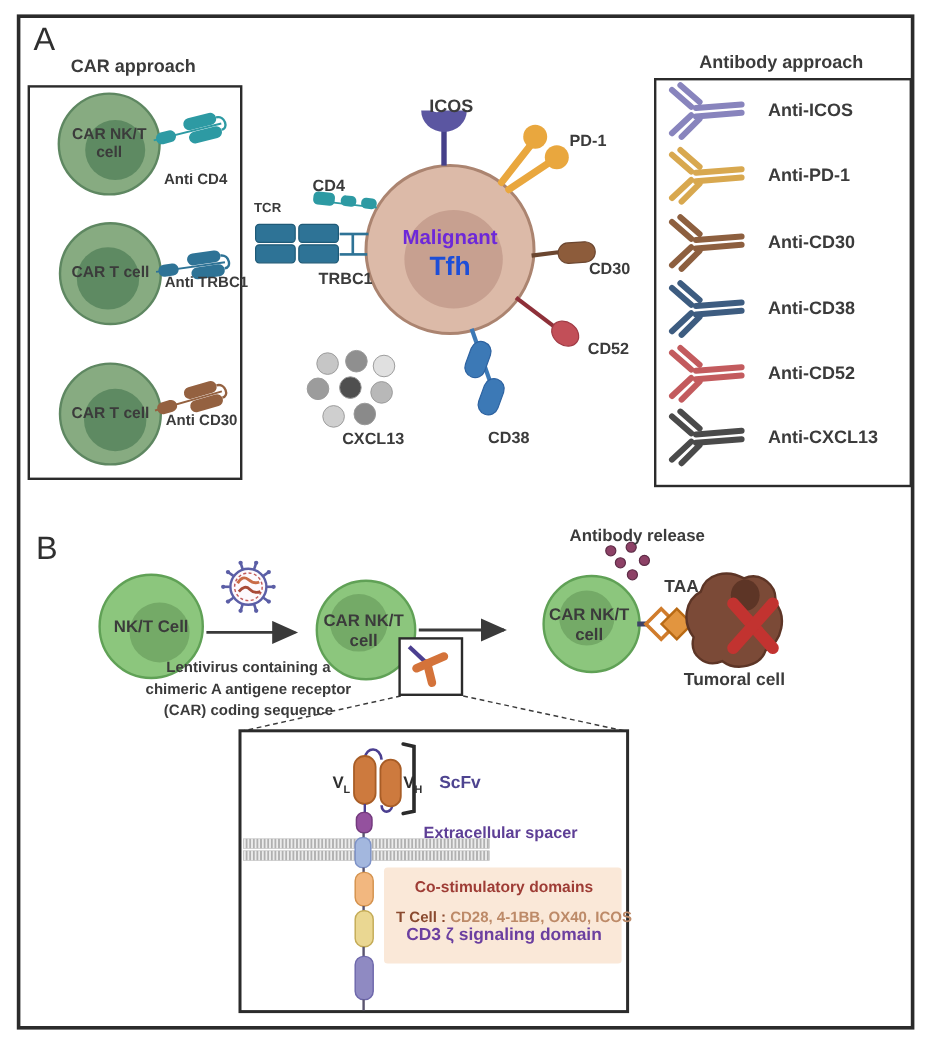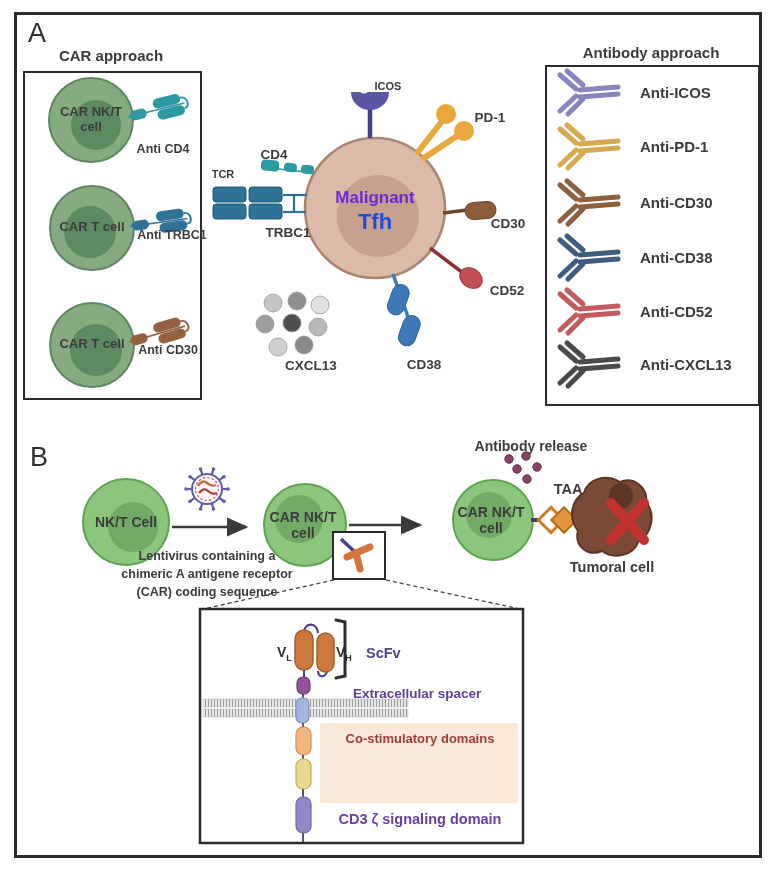--- a/index.html
+++ b/index.html
@@ -303,21 +303,21 @@
 
   <div class="lbl ctr wrap" style="left:91px;top:105px;width:80px;font-size:13px;">CAR NK/T cell</div>
   <div class="lbl ctr" style="left:163px;top:142px;font-size:12.5px;">Anti CD4</div>
 
   <div class="lbl ctr wrap" style="left:92px;top:220px;width:80px;font-size:13px;">CAR T cell</div>
   <div class="lbl ctr" style="left:172px;top:228px;font-size:12.5px;">Anti TRBC1</div>
 
   <div class="lbl ctr wrap" style="left:92px;top:337px;width:80px;font-size:13px;">CAR T cell</div>
   <div class="lbl ctr" style="left:168px;top:343px;font-size:12.5px;">Anti CD30</div>
 
-  <div class="lbl ctr" style="left:368px;top:80px;font-size:11px;padding-left:40px;">ICOS</div>
+  <div class="lbl ctr" style="left:356px;top:80px;font-size:15px;padding-left:40px;">ICOS</div>
   <div class="lbl ctr" style="left:490px;top:110px;font-size:13.5px;">PD-1</div>
   <div class="lbl ctr" style="left:274px;top:147px;font-size:13.5px;">CD4</div>
   <div class="lbl ctr" style="left:223px;top:168px;font-size:11px;">TCR</div>
   <div class="lbl ctr" style="left:260px;top:225px;font-size:13.5px;margin-left:28px;">TRBC1</div>
   <div class="lbl ctr" style="left:508px;top:216px;font-size:13.5px;">CD30</div>
   <div class="lbl ctr" style="left:507px;top:283px;font-size:13.5px;">CD52</div>
   <div class="lbl ctr" style="left:424px;top:357px;font-size:13.5px;">CD38</div>
   <div class="lbl ctr" style="left:311px;top:358px;font-size:13.5px;">CXCL13</div>
 
   <div class="lbl ctr" style="left:375px;top:188px;font-size:17px;color:#6d28d9;">Malignant</div>
@@ -342,15 +342,16 @@
   <div class="lbl ctr" style="left:531px;top:438px;font-size:14px;">Antibody release</div>
   <div class="lbl ctr wrap" style="left:491px;top:504px;width:92px;font-size:14px;">CAR NK/T cell</div>
   <div class="lbl ctr" style="left:568px;top:481px;font-size:14.5px;">TAA</div>
   <div class="lbl ctr" style="left:612px;top:559px;font-size:14.5px;">Tumoral cell</div>
 
   <div class="lbl" style="left:277px;top:644px;font-size:14px;color:#2f2f2f;"><span>V</span><sub class="vsub">L</sub></div>
   <div class="lbl" style="left:336px;top:644px;font-size:14px;color:#2f2f2f;"><span>V</span><sub class="vsub">H</sub></div>
   <div class="lbl" style="left:366px;top:645px;font-size:14.5px;color:#4e4490;">ScFv</div>
   <div class="lbl" style="left:353px;top:686px;font-size:13.5px;color:#5e3f96;">Extracellular spacer</div>
   <div class="lbl ctr" style="left:420px;top:731px;font-size:13px;color:#9e3c35;">Co-stimulatory domains</div>
-  <div class="lbl ctr" style="left:420px;top:811px;font-size:14.5px;color:#6b3fa0;">CD3 ζ signaling domain</div>
+  <div class="lbl" style="left:330px;top:757px;font-size:12.5px;"><span style="color:#8a4a2f;">T Cell :</span><span style="color:#bd8a68;font-weight:bold;"> CD28, 4-1BB, OX40, ICOS</span></div>
+  <div class="lbl ctr" style="left:420px;top:771px;font-size:14.5px;color:#6b3fa0;">CD3 ζ signaling domain</div>
 
 </div>
 
 </body></html>

